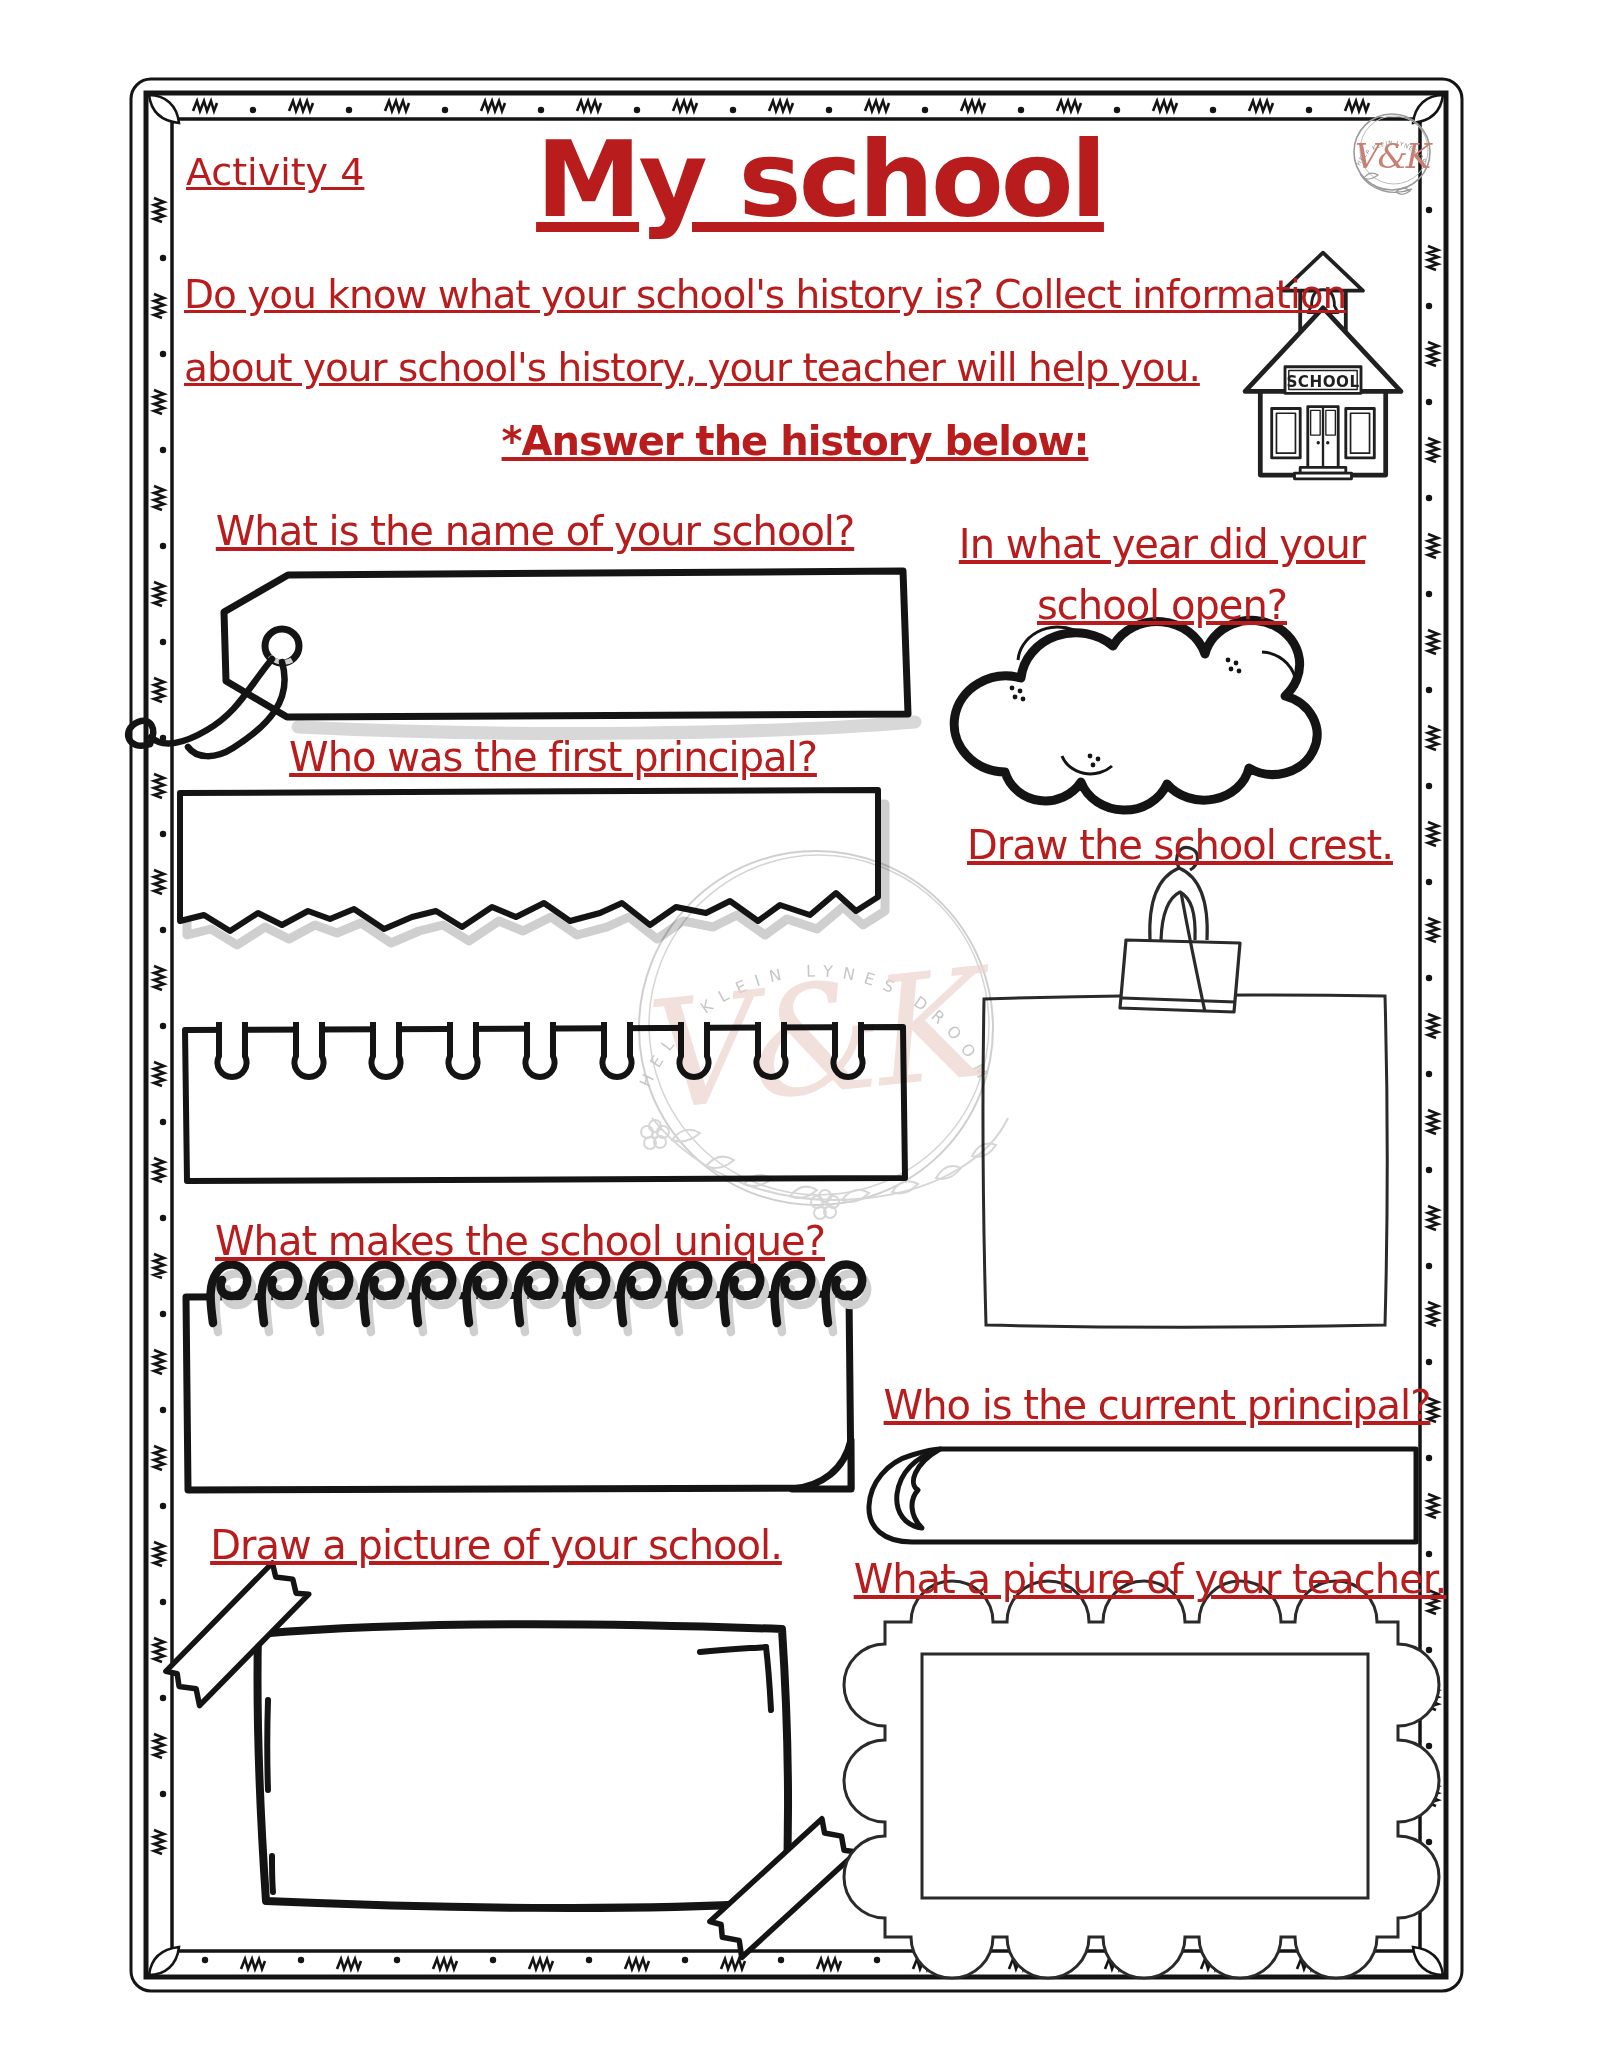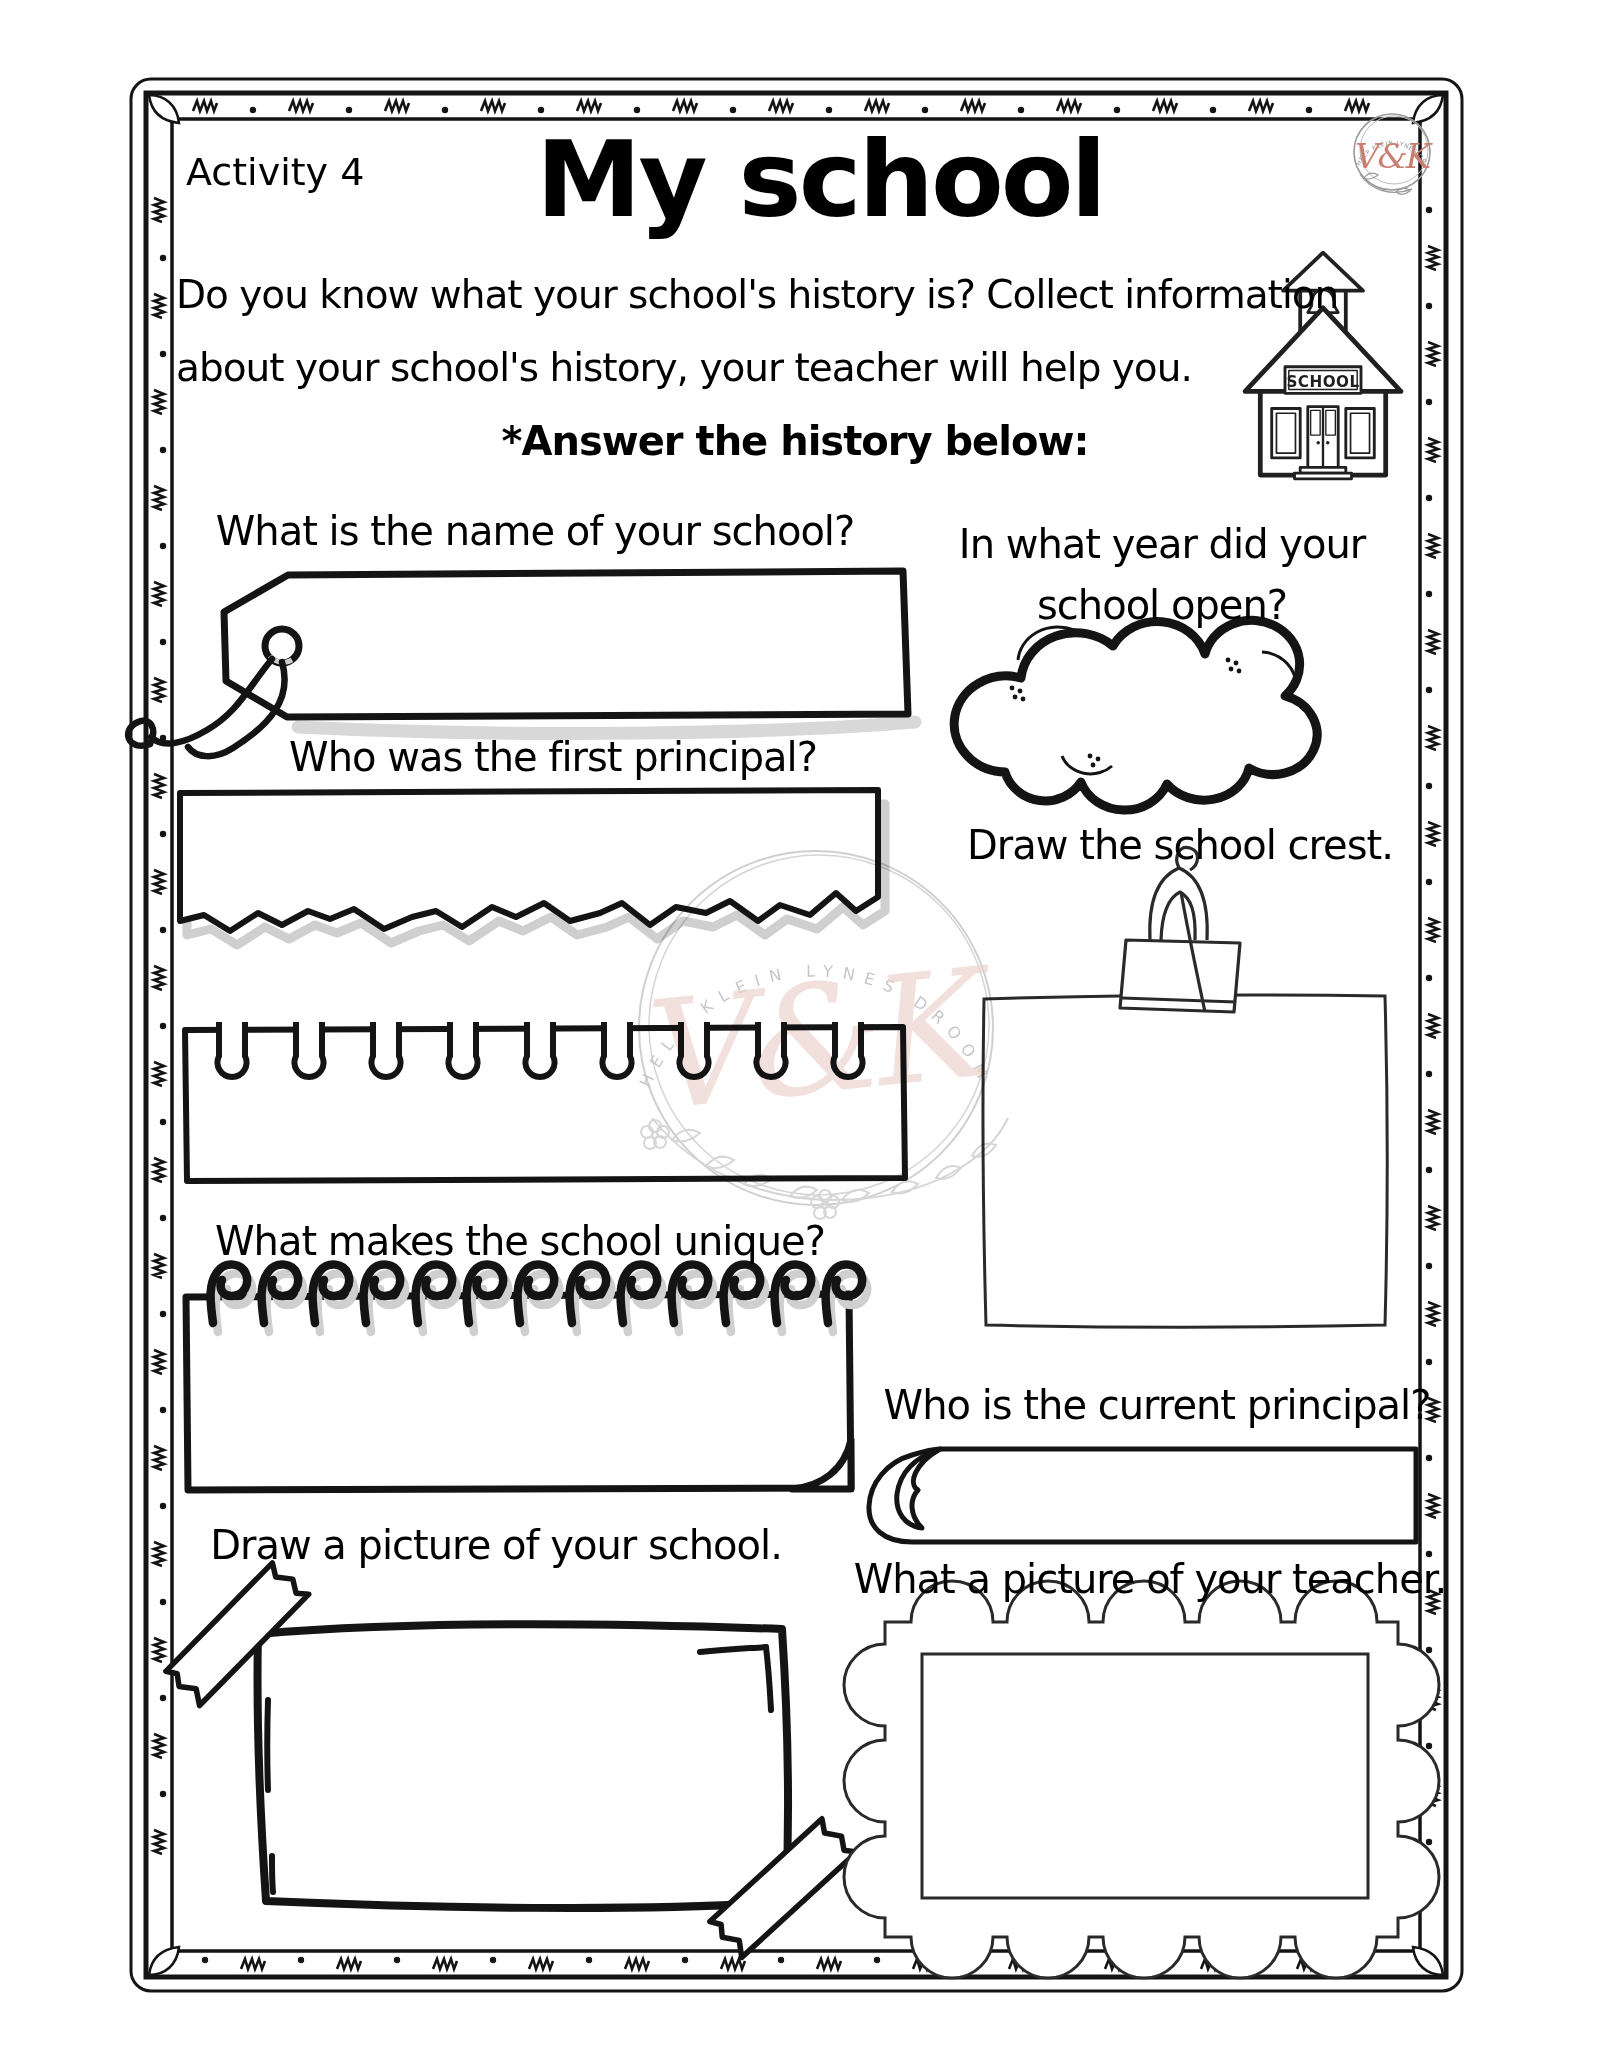--- a/index.html
+++ b/index.html
@@ -1,19 +1,19 @@
 <!DOCTYPE html>
 <html><head>
 <meta charset="utf-8">
 <style>
   html,body{margin:0;padding:0;background:#fff;}
   #page{position:relative;width:1600px;height:2071px;background:#fff;overflow:hidden;
         font-family:"DejaVu Sans","Liberation Sans",sans-serif;color:#161616;}
   #art{position:absolute;left:0;top:0;}
-  .txt{position:absolute;white-space:nowrap;color:#000000;}
+  .txt{position:absolute;white-space:nowrap;color:#b91c1c;text-decoration:underline;}
   .q{font-size:40px;letter-spacing:-1px;transform:translateX(-50%);text-align:center;}
   .activity{font-size:38px;letter-spacing:0;}
   .title{font-size:106px;font-weight:bold;letter-spacing:-3px;transform:translateX(-50%);}
   .intro{font-size:39px;letter-spacing:-1px;line-height:73px;}
   .prompt{font-size:40px;font-weight:bold;letter-spacing:-1px;transform:translateX(-50%);}
   .two-line{line-height:61px;}
   svg text{font-family:"DejaVu Sans","Liberation Sans",sans-serif;}
   .script{font-family:"DejaVu Serif","Liberation Serif",serif;font-style:italic;}
 </style>
 </head>
@@ -369,21 +369,21 @@
         <circle cx="830" cy="1212" r="6"></circle>
             <circle cx="820" cy="1213" r="6"></circle>
             <circle cx="817" cy="1202" r="6"></circle>
       </g>
     </g>
   </g>
 </svg>
 
 <div class="txt activity" style="left:186px;top:150px">Activity 4</div>
 <div class="txt title" style="left:820px;top:118px">My school</div>
-<div class="txt intro" style="left:176px;top:258px">
+<div class="txt intro" style="left:184px;top:258px">
   <div>Do you know what your school's history is? Collect information</div>
   <div>about your school's history, your teacher will help you.</div>
 </div>
 <div class="txt prompt" style="left:795px;top:418px">*Answer the history below:</div>
 
 <div class="txt q" style="left:535px;top:508px">What is the name of your school?</div>
 <div class="txt q two-line" style="left:1162px;top:514px">
   <div>In what year did your</div>
   <div>school open?</div>
 </div>

